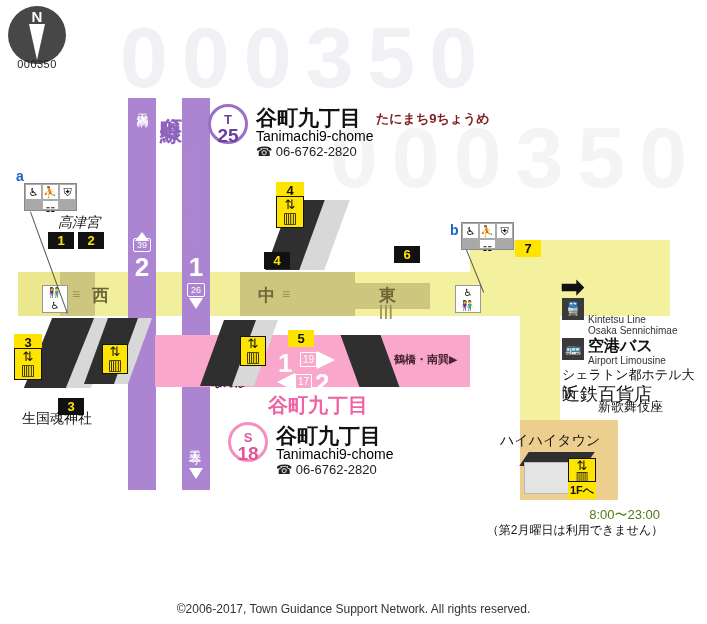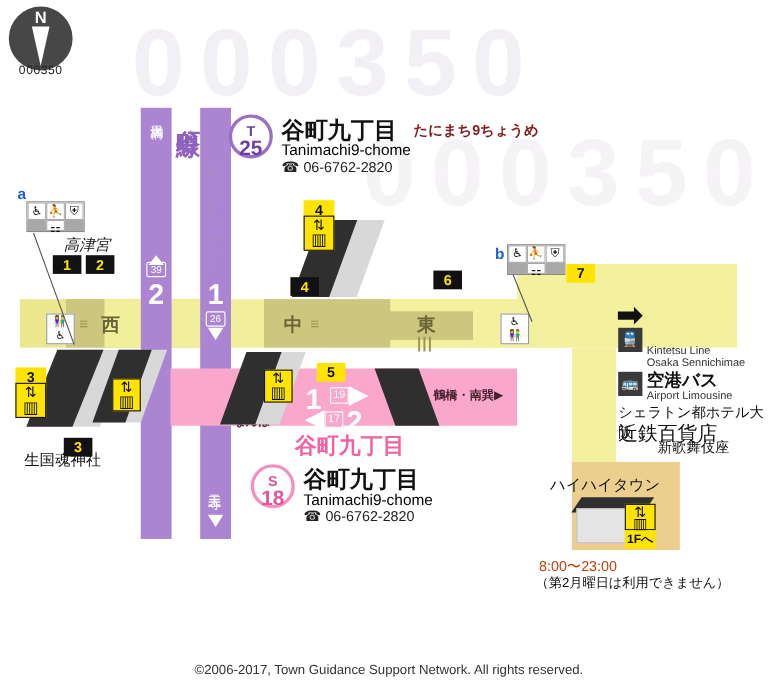--- a/index.html
+++ b/index.html
@@ -234,21 +234,21 @@
   .toilet-box {
     position: absolute; width: 26px; height: 28px; background: #fff; border: 1px solid #999;
     font-size: 10px; text-align: center; color: #111; line-height: 13px;
   }
 
   .haihai-bg {
     position: absolute; left: 520px; top: 420px; width: 98px; height: 80px;
     background: #eccf8e;
   }
   .haihai-label { position: absolute; font-size: 14px; color: #111; }
-  .haihai-hours { position: absolute; font-size: 13px; color: #c2410c; text-align: left; }
+  .haihai-hours { position: absolute; font-size: 13px; color: #4d7c0f; text-align: right; }
   .haihai-note { position: absolute; font-size: 12px; color: #111; text-align: center; }
   .building-top { position: absolute; background: #2f2f2f; }
   .building-face { position: absolute; background: #e4e4e4; border: 1px solid #bbb; }
 
   .bank-label { position: absolute; font-size: 15px; font-weight: bold; color: #111; }
 
   .footer {
     position: absolute; left: 0; bottom: 8px; width: 707px;
     text-align: center; font-size: 12px; color: #333;
   }

